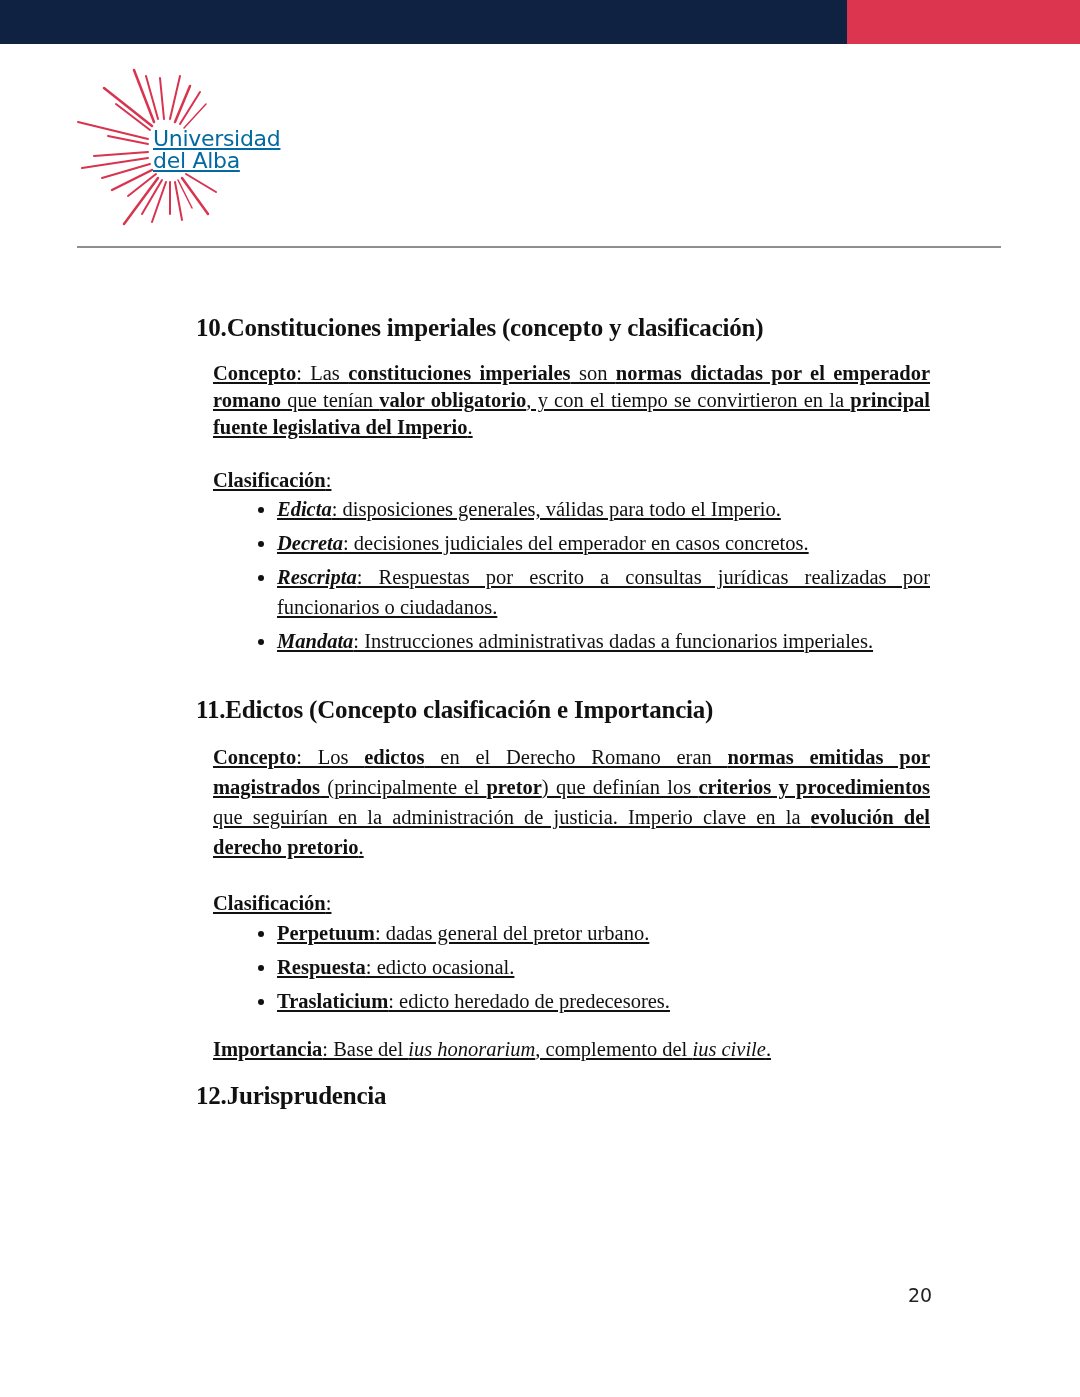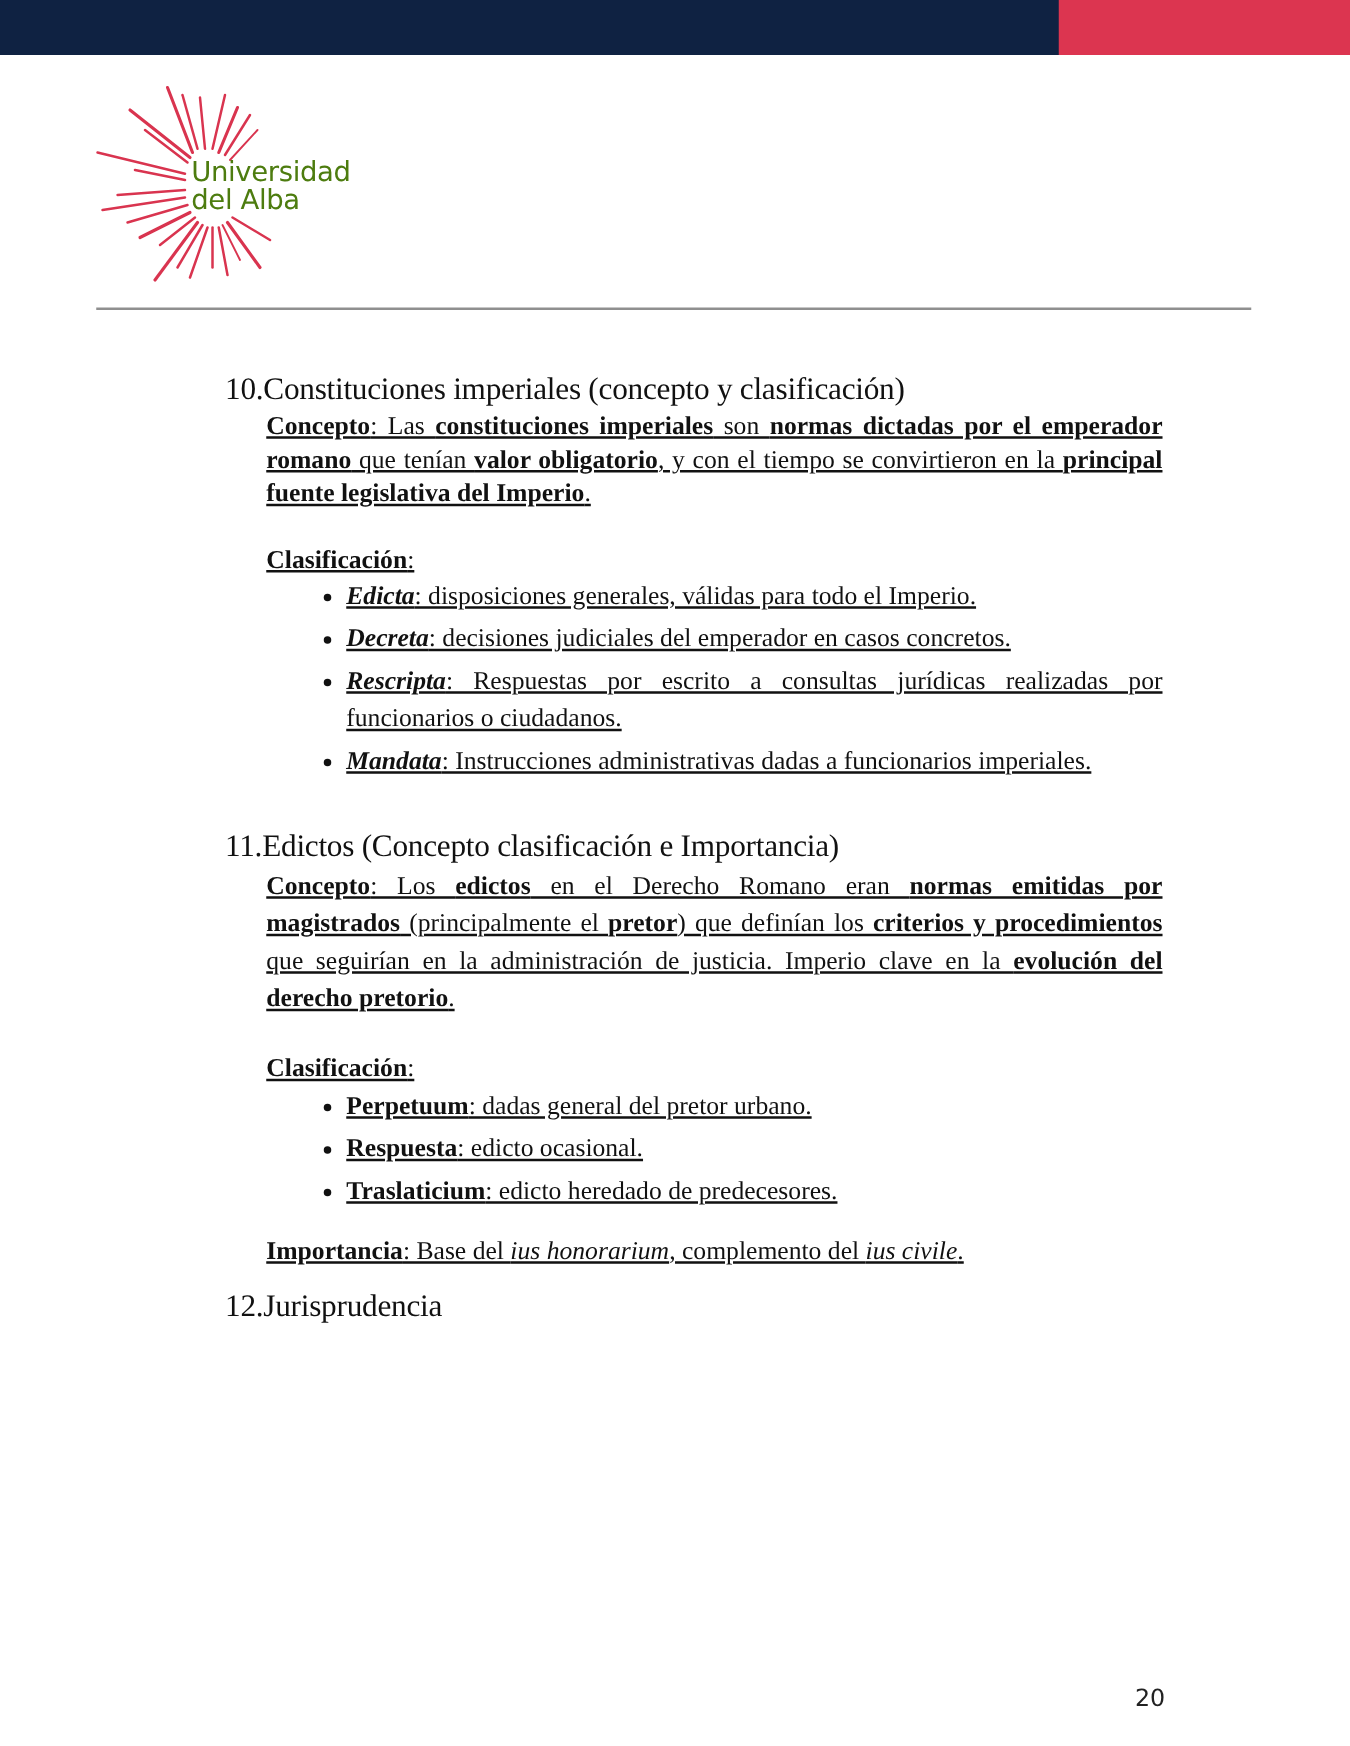--- a/index.html
+++ b/index.html
@@ -2,34 +2,34 @@
 <html><head>
 <meta charset="utf-8">
 <style>
   html, body { margin: 0; padding: 0; background: #ffffff; }
   body { width: 1080px; height: 1397px; position: relative; overflow: hidden;
          font-family: "DejaVu Serif", "Liberation Serif", serif; color: #111; }
   .topbar { position: absolute; left: 0; top: 0; width: 1080px; height: 44px; background: #0f2242; }
   .topbar-accent { position: absolute; left: 847px; top: 0; width: 233px; height: 44px; background: #dc3550; }
   .logo { position: absolute; left: 72px; top: 64px; width: 220px; height: 165px; }
   .logo-text { position: absolute; left: 153px; top: 128px; font-family: "DejaVu Sans", "Liberation Sans", sans-serif;
-               font-size: 22px; line-height: 22px; color: #4d7c0f; letter-spacing: -0.3px; }
+               font-size: 22px; line-height: 22px; color: #0369a1; letter-spacing: -0.3px; text-decoration: underline; }
   .rule { position: absolute; left: 77px; top: 246px; width: 924px; height: 2px; background: #8f8f8f; }
   .content { position: absolute; left: 180px; top: 296px; width: 750px;
              font-family: "Liberation Serif", "DejaVu Serif", serif; }
-  .section-title { font-size: 25px; font-weight: normal; margin: 0; line-height: 32px; letter-spacing: -0.2px; }
+  .section-title { font-size: 25px; font-weight: bold; margin: 16px; line-height: 32px; letter-spacing: -0.2px; }
   .body { margin-left: 33px; font-size: 20.5px; line-height: 27px; text-align: justify; text-decoration: underline; }
   .body p { margin: 0; }
   .body b { font-weight: bold; }
   .gap { height: 26px; }
   ul { margin: 0; padding-left: 64px; list-style: disc; }
   ul li { margin: 0 0 4px 0; line-height: 30px; text-align: justify; }
   .sec11 { margin-top: 38px; }
   .sec12 { margin-top: 14px; }
-  .pagenum { position: absolute; left: 908px; top: 1348px; font-family: "DejaVu Sans", "Liberation Sans", sans-serif; font-size: 19px; color: #222; }
+  .pagenum { position: absolute; left: 908px; top: 1284px; font-family: "DejaVu Sans", "Liberation Sans", sans-serif; font-size: 19px; color: #222; }
 </style>
 </head>
 <body>
 
 <div class="topbar"></div>
 <div class="topbar-accent"></div>
 
 <div class="logo">
   <svg width="220" height="165" viewBox="0 0 220 165" style="position:absolute;left:0;top:0">
     <g stroke="#d9344f" stroke-linecap="round">

